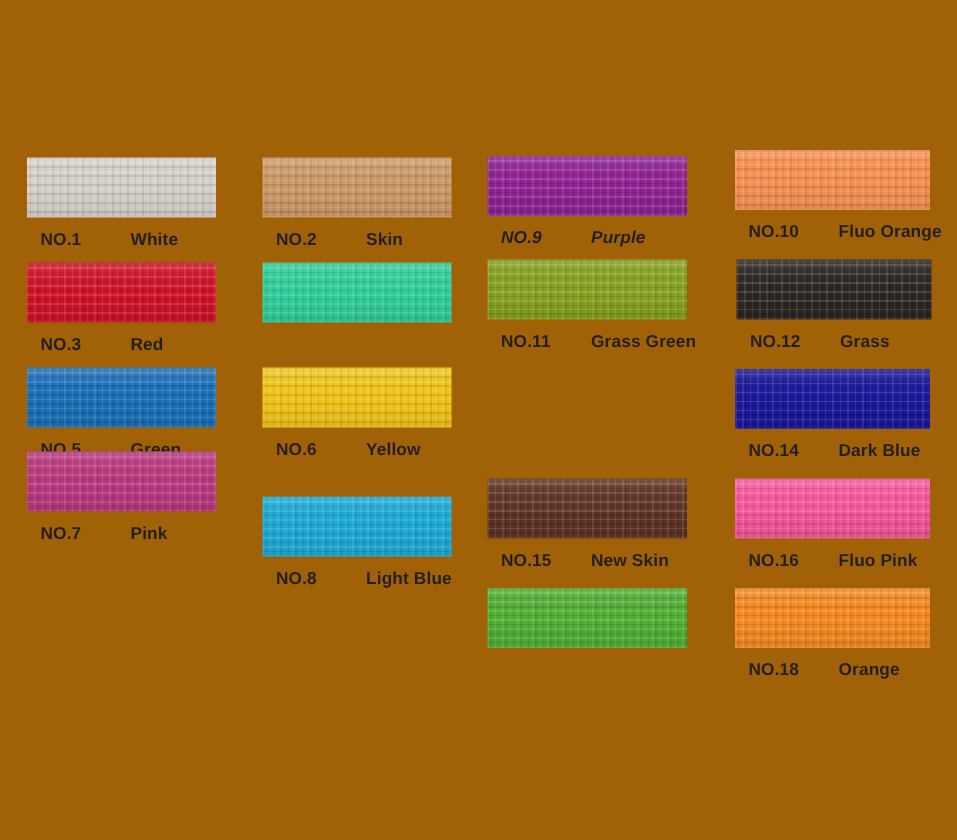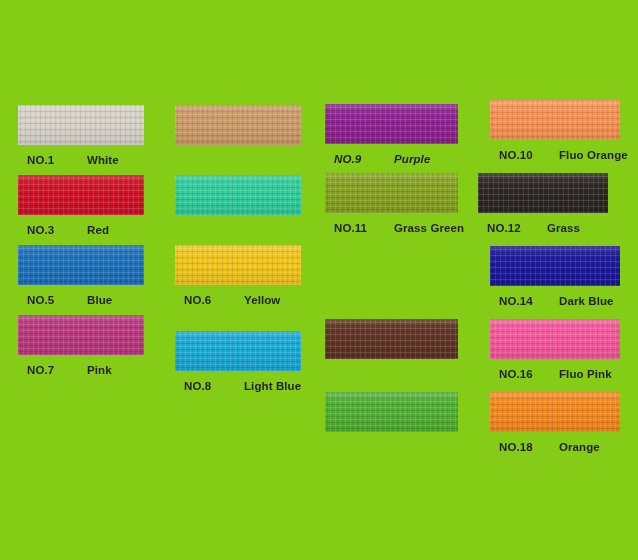--- a/index.html
+++ b/index.html
@@ -16,21 +16,21 @@
     overflow: hidden;
     position: relative;
   }
 
   #chart-root {
     position: absolute;
     left: 0;
     top: 0;
     width: 638px;
     height: 560px;
-    background: #84cc16;
+    background: #a16207;
   }
 
   .swatch-cell {
     position: absolute;
   }
 
   .swatch-chip {
     width: 100%;
     height: 40px;
     position: relative;
@@ -121,32 +121,36 @@
       <div class="swatch-chip" style="background-color: rgb(206, 17, 38);"></div>
       <div class="swatch-label">
         <span class="swatch-no">NO.3</span>
         <span class="swatch-name">Red</span>
       </div>
     </div>
     <div class="swatch-cell" style="left: 18px; top: 245px; width: 126px;">
       <div class="swatch-chip" style="background-color: rgb(27, 111, 184);"></div>
       <div class="swatch-label">
         <span class="swatch-no">NO.5</span>
-        <span class="swatch-name">Blue</span>
-      </div>
-    </div>
-    <div class="swatch-cell" style="left: 18px; top: 315px; width: 126px;">
+        <span class="swatch-name">Green</span>
+      </div>
+    </div>
+    <div class="swatch-cell" style="left: 18px; top: 301px; width: 126px;">
       <div class="swatch-chip" style="background-color: rgb(184, 55, 126);"></div>
       <div class="swatch-label">
         <span class="swatch-no">NO.7</span>
         <span class="swatch-name">Pink</span>
       </div>
     </div>
     <div class="swatch-cell" style="left: 175px; top: 105px; width: 126px;">
       <div class="swatch-chip" style="background-color: rgb(203, 154, 102);"></div>
+      <div class="swatch-label">
+        <span class="swatch-no">NO.2</span>
+        <span class="swatch-name">Skin</span>
+      </div>
     </div>
     <div class="swatch-cell" style="left: 175px; top: 175px; width: 126px;">
       <div class="swatch-chip" style="background-color: rgb(46, 204, 154);"></div>
     </div>
     <div class="swatch-cell" style="left: 175px; top: 245px; width: 126px;">
       <div class="swatch-chip" style="background-color: rgb(240, 196, 25);"></div>
       <div class="swatch-label">
         <span class="swatch-no">NO.6</span>
         <span class="swatch-name">Yellow</span>
       </div>
@@ -167,32 +171,36 @@
     </div>
     <div class="swatch-cell" style="left: 325px; top: 173px; width: 133px;">
       <div class="swatch-chip" style="background-color: rgb(133, 160, 30);"></div>
       <div class="swatch-label">
         <span class="swatch-no">NO.11</span>
         <span class="swatch-name">Grass Green</span>
       </div>
     </div>
     <div class="swatch-cell" style="left: 325px; top: 319px; width: 133px;">
       <div class="swatch-chip" style="background-color: rgb(94, 51, 35);"></div>
+      <div class="swatch-label">
+        <span class="swatch-no">NO.15</span>
+        <span class="swatch-name">New Skin</span>
+      </div>
     </div>
     <div class="swatch-cell" style="left: 325px; top: 392px; width: 133px;">
       <div class="swatch-chip" style="background-color: rgb(79, 174, 50);"></div>
     </div>
     <div class="swatch-cell" style="left: 490px; top: 100px; width: 130px; text-align: center;">
       <div class="swatch-chip" style="background-color: rgb(247, 145, 83);"></div>
       <div class="swatch-label">
         <span class="swatch-no">NO.10</span>
         <span class="swatch-name">Fluo Orange</span>
       </div>
     </div>
-    <div class="swatch-cell" style="left: 478px; top: 173px; width: 130px;">
+    <div class="swatch-cell" style="left: 491px; top: 173px; width: 130px;">
       <div class="swatch-chip" style="background-color: rgb(43, 38, 36);"></div>
       <div class="swatch-label">
         <span class="swatch-no">NO.12</span>
         <span class="swatch-name">Grass</span>
       </div>
     </div>
     <div class="swatch-cell" style="left: 490px; top: 246px; width: 130px;">
       <div class="swatch-chip" style="background-color: rgb(27, 24, 155);"></div>
       <div class="swatch-label">
         <span class="swatch-no">NO.14</span>

